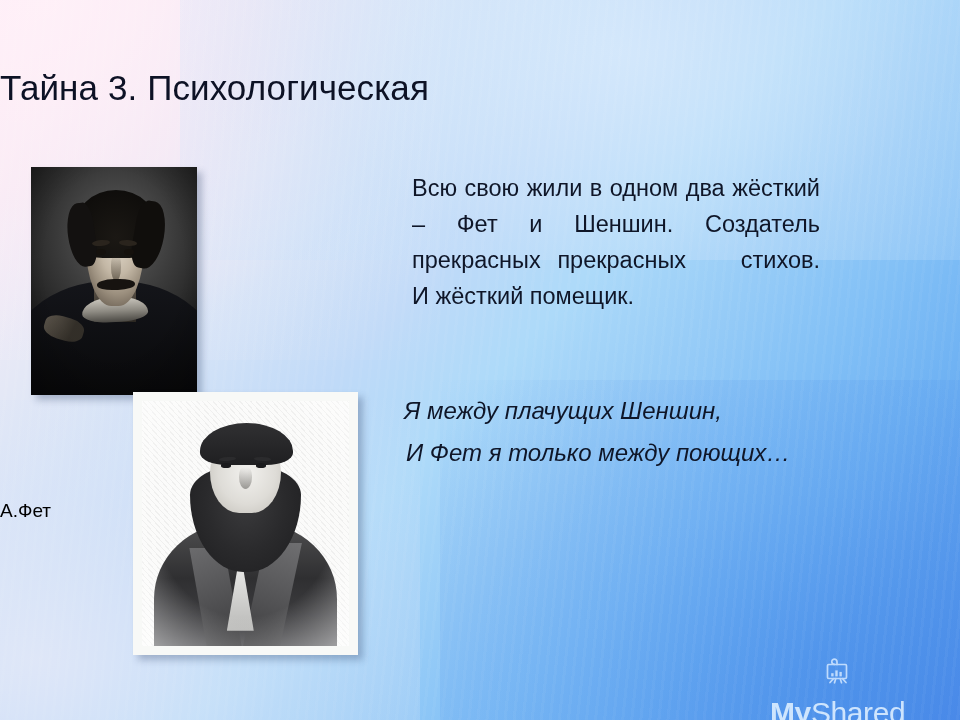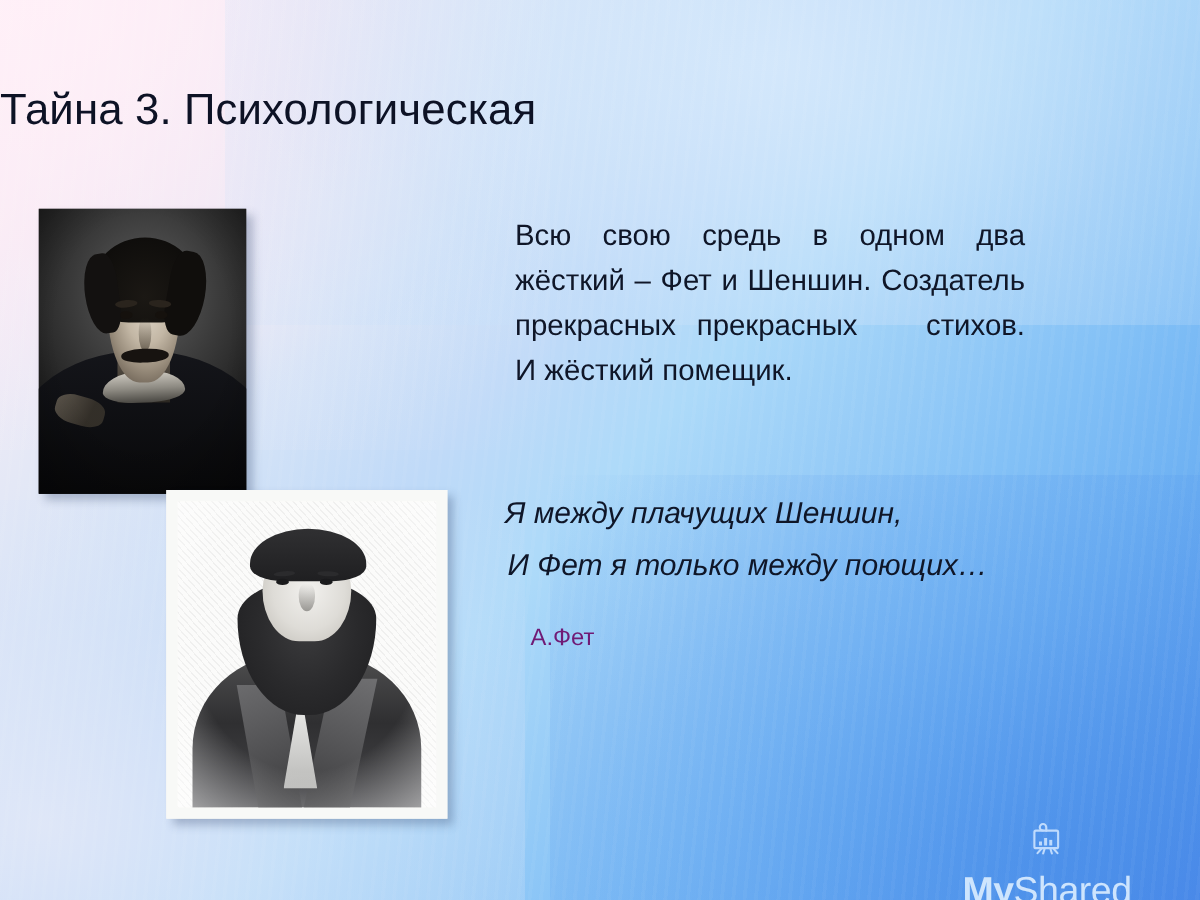--- a/index.html
+++ b/index.html
@@ -348,23 +348,23 @@
     color: #0f1628;
     font-style: italic;
   }
   #quote .q-line { display: block; }
   #quote .q-line.l2 { padding-left: 2px; }
 
   #attribution {
     position: absolute;
     left: 0; top: 500px;
     width: 900px;
-    text-align: center;
+    text-align: left;
     font-size: 19px;
-    color: #701a75;
+    color: #000000;
   }
 
   
   #watermark {
     position: absolute;
     left: 770px; top: 656px;
     display: flex;
     align-items: center;
     gap: 8px;
     opacity: 0.92;
@@ -425,21 +425,21 @@
       <div class="op-hair"></div>
       <div class="op-brow-l"></div>
       <div class="op-brow-r"></div>
       <div class="op-eye-l"></div>
       <div class="op-eye-r"></div>
       <div class="op-nose"></div>
       <div class="op-vign"></div>
     </div>
   </div>
 
-  <div id="paragraph"><span>Всю свою средь в одном два</span> <span>жёсткий – Фет и Шеншин.</span> <span>Создатель прекрасных прекрасных</span> <span class="lastline">стихов. И жёсткий помещик.</span></div>
+  <div id="paragraph"><span>Всю свою жили в одном два</span> <span>жёсткий – Фет и Шеншин.</span> <span>Создатель прекрасных прекрасных</span> <span class="lastline">стихов. И жёсткий помещик.</span></div>
 
   <div id="quote">
     <span class="q-line l1">Я между плачущих Шеншин,</span>
     <span class="q-line l2">И Фет я только между поющих…</span>
   </div>
 
   <div id="attribution">А.Фет</div>
 
   <div id="watermark">
     <span>

